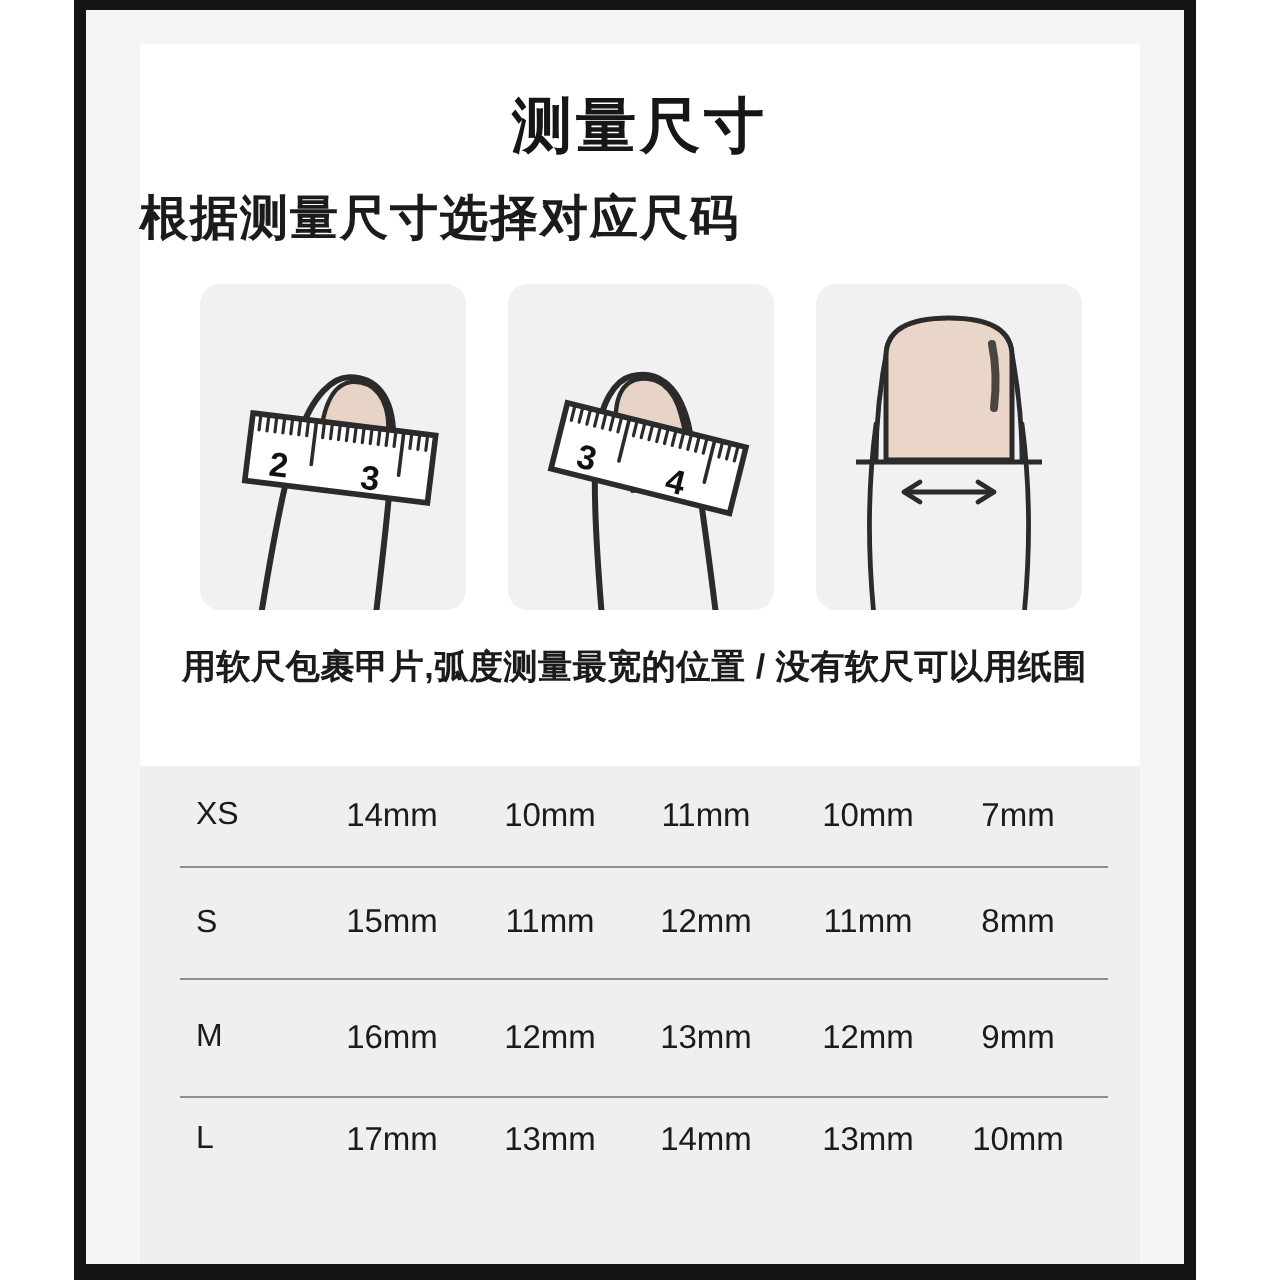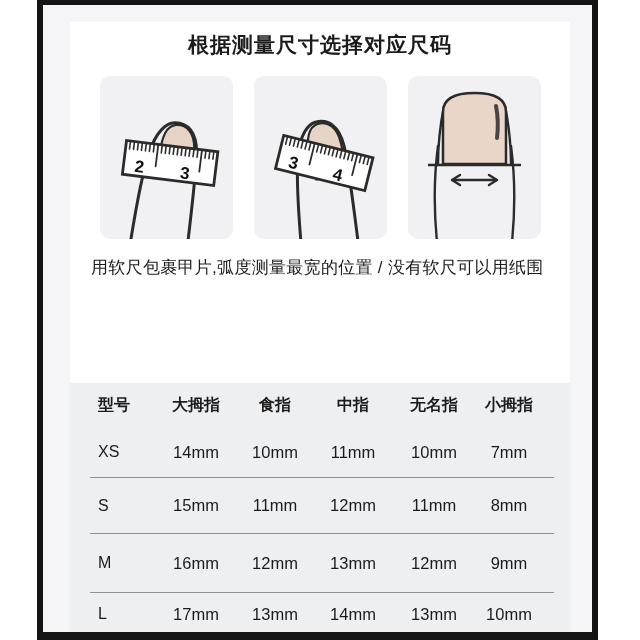--- a/index.html
+++ b/index.html
@@ -19,35 +19,35 @@
   .panel{
     position:absolute;left:27px;top:17px;width:500px;bottom:0;
     background:#ffffff;
   }
   .title{
     margin:0;padding-top:21px;
     text-align:center;
     font-size:30px;font-weight:700;letter-spacing:2px;color:#161616;
   }
   .subtitle{
-    margin-top:9px;text-align:center;
-    font-size:21px;font-weight:700;letter-spacing:1px;color:#1b1b1b;
+    margin-top:9px;
+    font-size:24px;font-weight:700;letter-spacing:1px;color:#1b1b1b;
   }
   .tiles{
     margin-top:17px;
     display:flex;justify-content:center;gap:21px;
   }
   .tile{
     width:133px;height:163px;border-radius:10px;background:#f1f1f3;
     overflow:hidden;flex:none;
   }
   .tile svg{display:block;width:133px;height:163px;}
   .instructions{
     margin:14px 14px 0 21px;
-    font-size:17px;font-weight:400;line-height:30px;color:#1b1b1b;
+    font-size:17px;font-weight:700;line-height:30px;color:#1b1b1b;
     letter-spacing:0.3px;
   }
   .size-table{
     position:absolute;left:0;right:0;bottom:0;top:361px;
     background:#eeeff1;
   }
   .trow{
     display:grid;
     grid-template-columns:84px 84px 74px 82px 80px 70px;
     align-items:center;justify-items:center;
@@ -64,20 +64,21 @@
   .sep{height:0;border-top:1.5px solid #909090;margin:0 16px 0 20px;}
   .ink{stroke:#2b2b2b;fill:none;stroke-linecap:round;stroke-linejoin:round;}
   .tape-num{font-size:17px;font-weight:700;fill:#111;font-family:"Liberation Sans","DejaVu Sans",sans-serif;}
 </style>
 </head>
 <body>
 
 <div class="frame">
   <div class="panel">
 
+    <h1 class="title">测量尺寸</h1>
     <div class="subtitle">根据测量尺寸选择对应尺码</div>
 
     <div class="tiles">
 
       <div class="tile">
         <svg viewBox="0 0 133 163">
           <g transform="rotate(8 66 100)">
             <path class="ink" d="M40 170 C41 120 43 95 46 80 C50 56 60 47 67 46 C80 44 90 52 93 72 C95 88 96 120 97 170" fill="#ffffff" stroke-width="3"></path>
             <path d="M57 80 C56 60 60 50 69 48 C80 46 88 54 90 68 C92 80 92 92 90 100 L62 103 C59 96 58 88 57 80 Z" fill="#e8d4c6" stroke="#2b2b2b" stroke-width="2.2"></path>
           </g>
@@ -123,28 +124,20 @@
         </svg>
       </div>
     </div>
 
     <p class="instructions">
       <span>用软尺包裹甲片,弧度测量最宽的位置 / 没有软尺可以用纸围</span><br>
     </p>
 
     <div class="size-table">
 
-      <div class="trow thead">
-        <div class="cell-first">型号</div>
-        <div>大拇指</div>
-        <div>食指</div>
-        <div>中指</div>
-        <div>无名指</div>
-        <div>小拇指</div>
-      </div>
 
       <div class="trow row-xs">
         <div class="size-cell cell-first">XS</div>
         <div class="val">14mm</div>
         <div class="val">10mm</div>
         <div class="val">11mm</div>
         <div class="val">10mm</div>
         <div class="val">7mm</div>
       </div>
       <div class="sep"></div>

